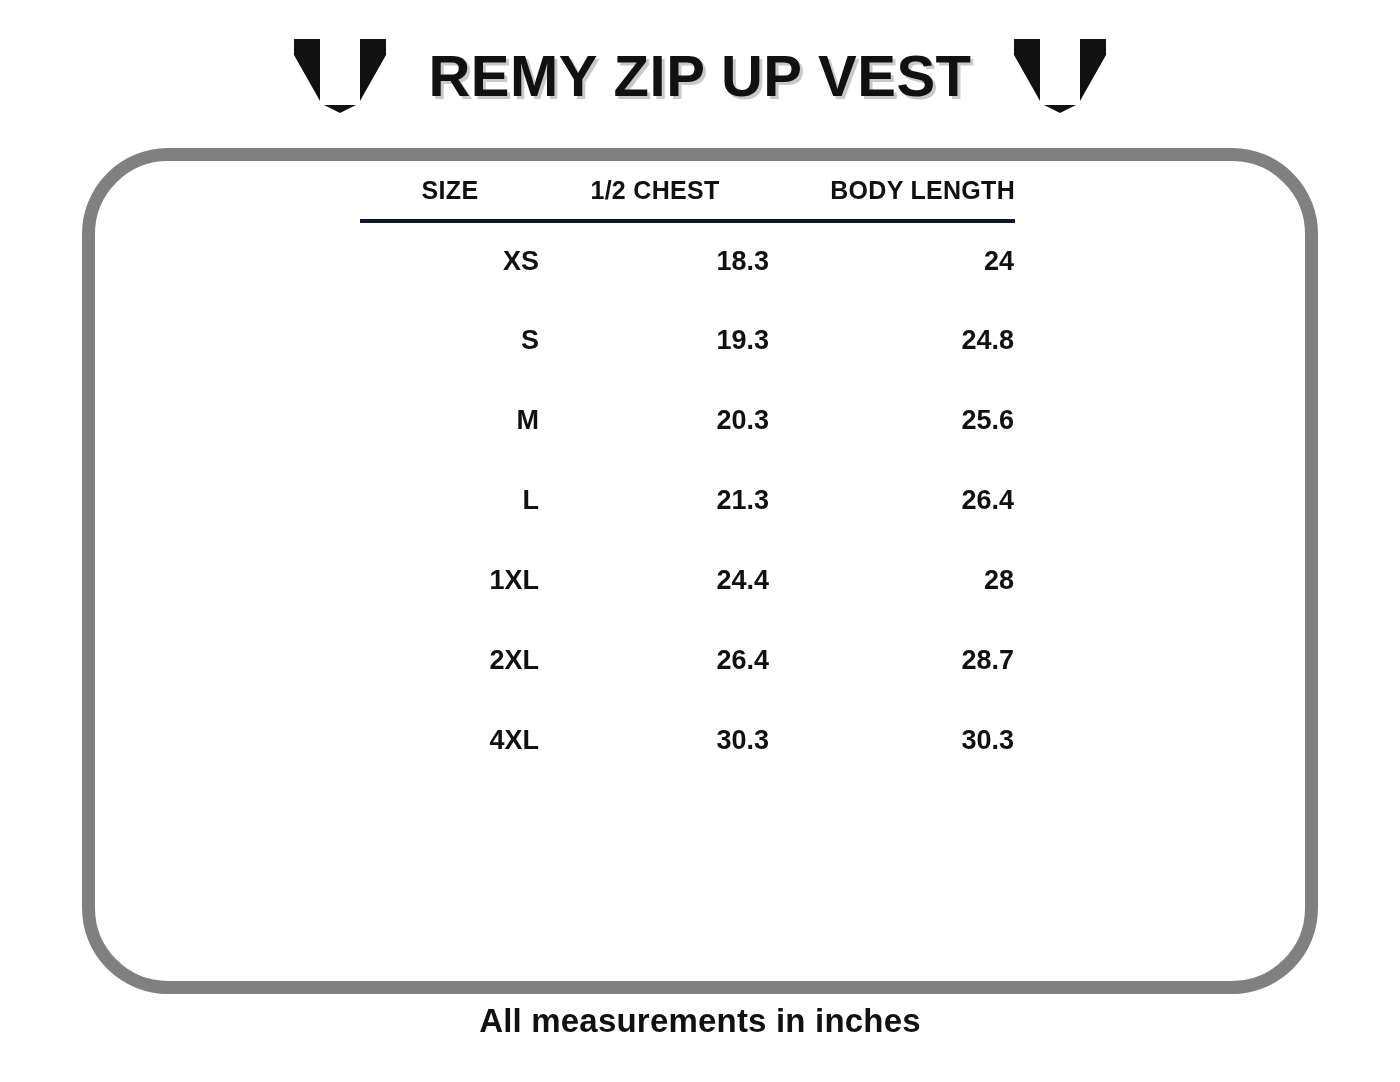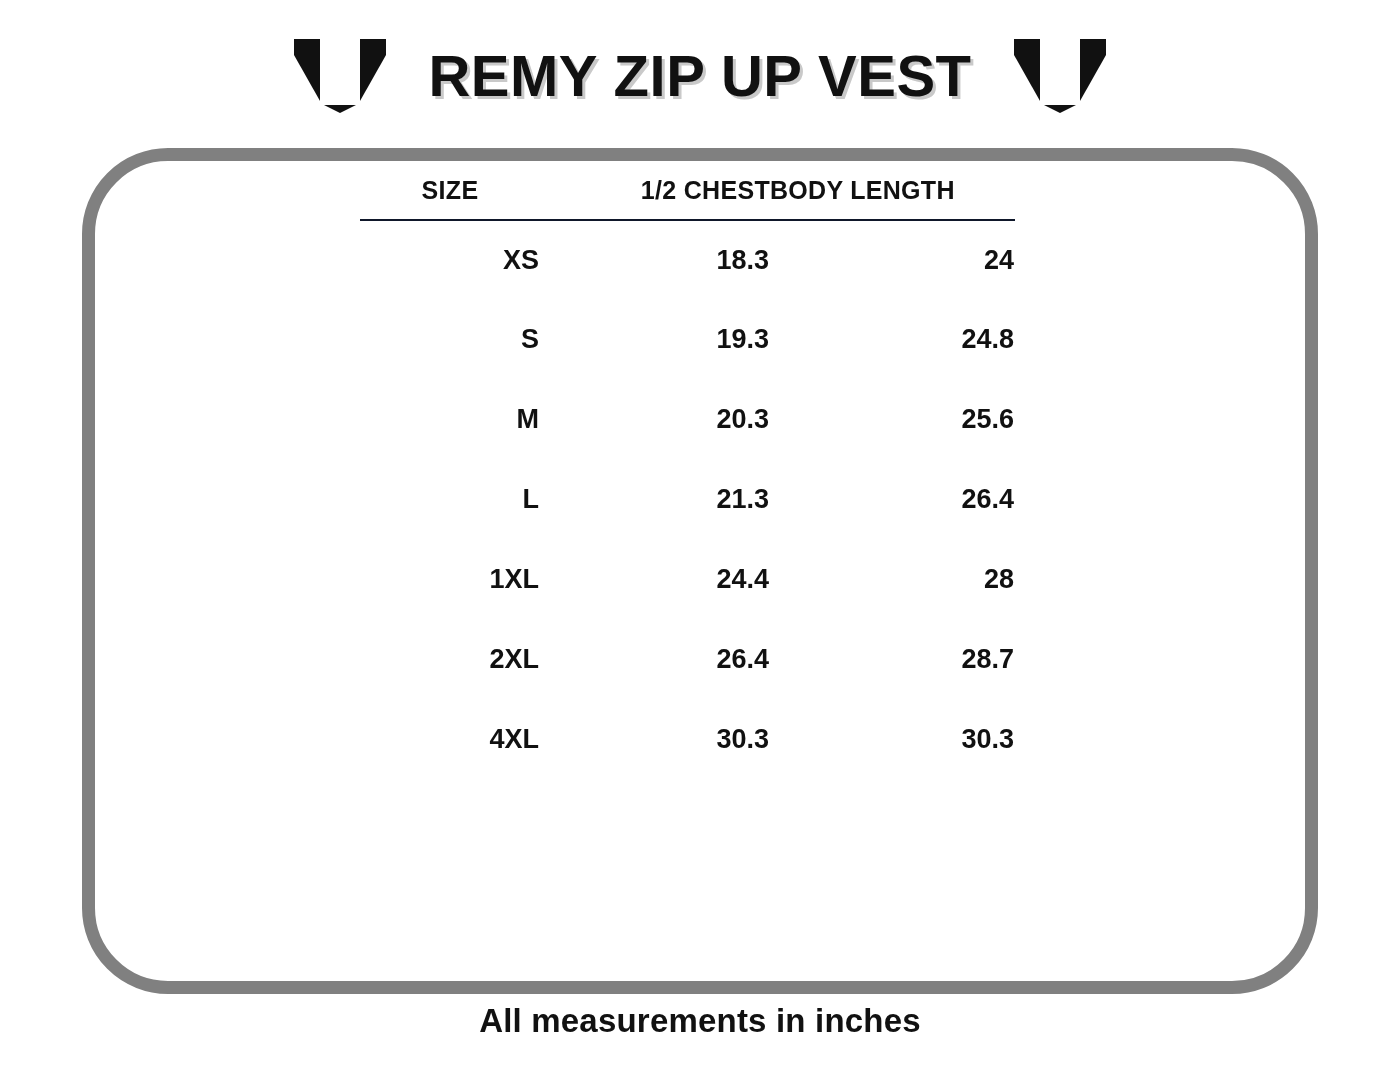--- a/index.html
+++ b/index.html
@@ -68,37 +68,37 @@
   .size-table th {
     font-size: 25px;
     font-weight: 700;
     color: #111111;
     padding: 0 0 14px 0;
     vertical-align: bottom;
     line-height: 1.15;
     letter-spacing: 0.3px;
   }
   .size-table thead tr {
-    border-bottom: 2px solid #0f172a;
+    border-bottom: 4px solid #0f172a;
   }
   .size-table td {
     font-size: 27px;
     font-weight: 700;
     color: #111111;
     text-align: right;
     height: 80px;
     vertical-align: middle;
   }
   .col-size   { width: 180px; text-align: center; }
   .col-chest  { width: 230px; text-align: center; }
   .col-length { width: 245px; text-align: center; }
 
   .head-size   { text-align: center; padding-top: 40px; }
-  .head-chest  { text-align: right; padding-top: 40px; }
-  .head-length { text-align: left; padding-top: 0; }
+  .head-chest  { text-align: center; padding-top: 40px; }
+  .head-length { text-align: right; padding-top: 0; }
 
   
   .footnote {
     position: absolute;
     top: 1002px;
     left: 0;
     width: 100%;
     text-align: center;
     font-size: 33px;
     font-weight: 700;

